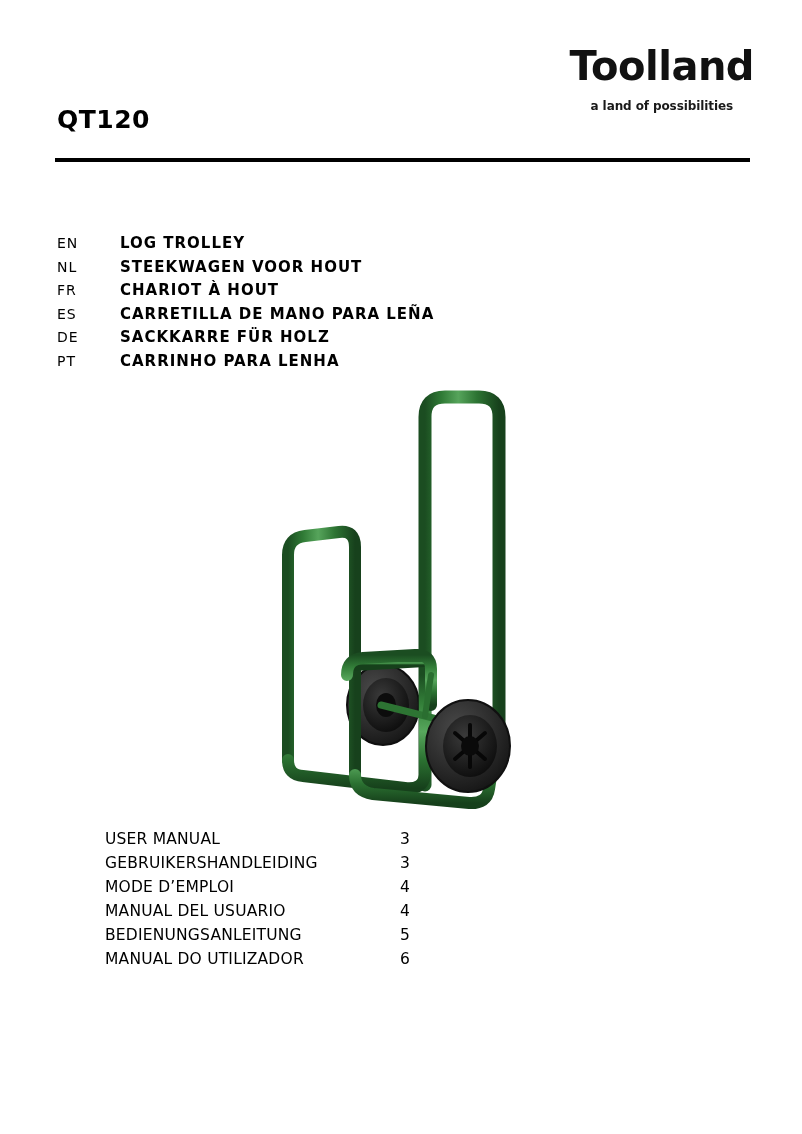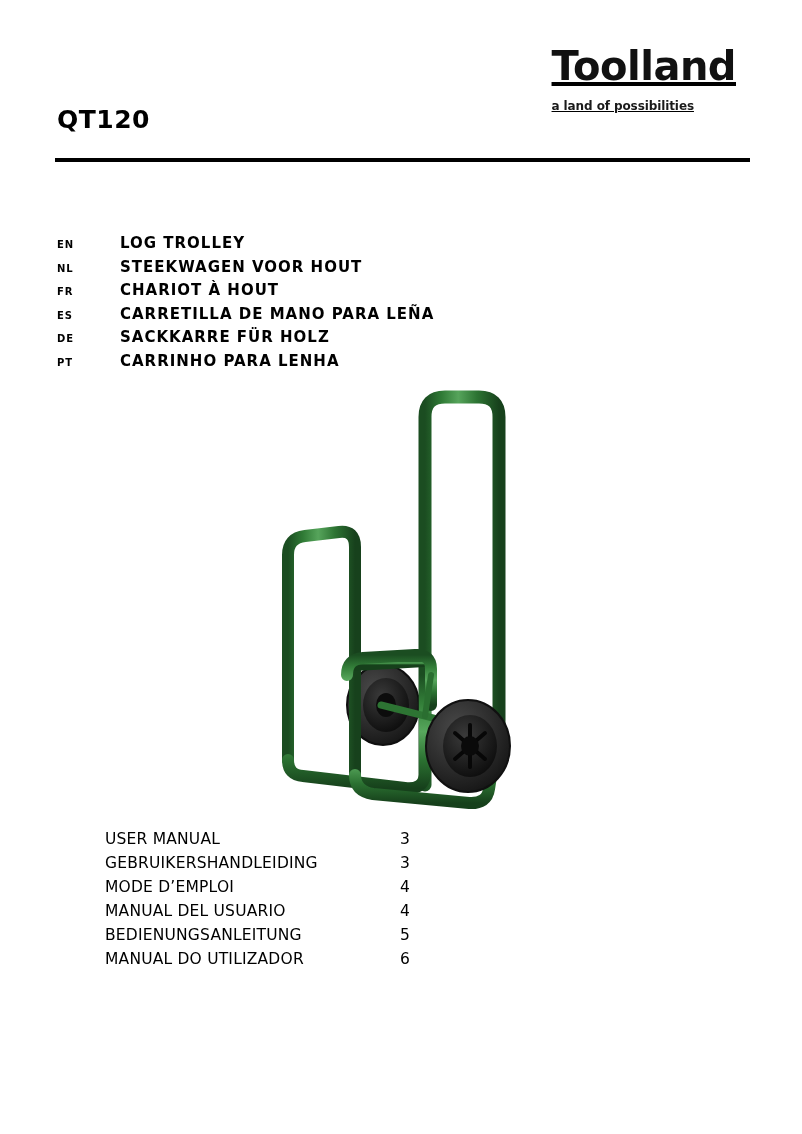--- a/index.html
+++ b/index.html
@@ -12,25 +12,24 @@
     height: 1134px;
     position: relative;
     overflow: hidden;
     font-family: "DejaVu Sans", "Liberation Sans", sans-serif;
     color: #000000;
   }
 
   
   #brand-logo {
     position: absolute;
-    right: 66px;
+    right: 48px;
     top: 46px;
-    text-align: left;
+    text-align: center;
     line-height: 1;
-    text-decoration: underline;
   }
   #brand-name {
     font-size: 40px;
     font-weight: bold;
     letter-spacing: -0.5px;
     color: #111111;
     display: block;
   }
   #brand-tagline {
     font-size: 12px;
@@ -70,22 +69,22 @@
     width: 700px;
   }
   .lang-row {
     display: flex;
     align-items: baseline;
     height: 23.5px;
   }
   .lang-code {
     width: 63px;
     flex: 0 0 63px;
-    font-size: 10px;
-    font-weight: bold;
+    font-size: 14px;
+    font-weight: normal;
     letter-spacing: 1px;
   }
   .lang-title {
     font-size: 15px;
     font-weight: bold;
     letter-spacing: 1px;
     white-space: nowrap;
     margin-top: 44px;
   }
 

